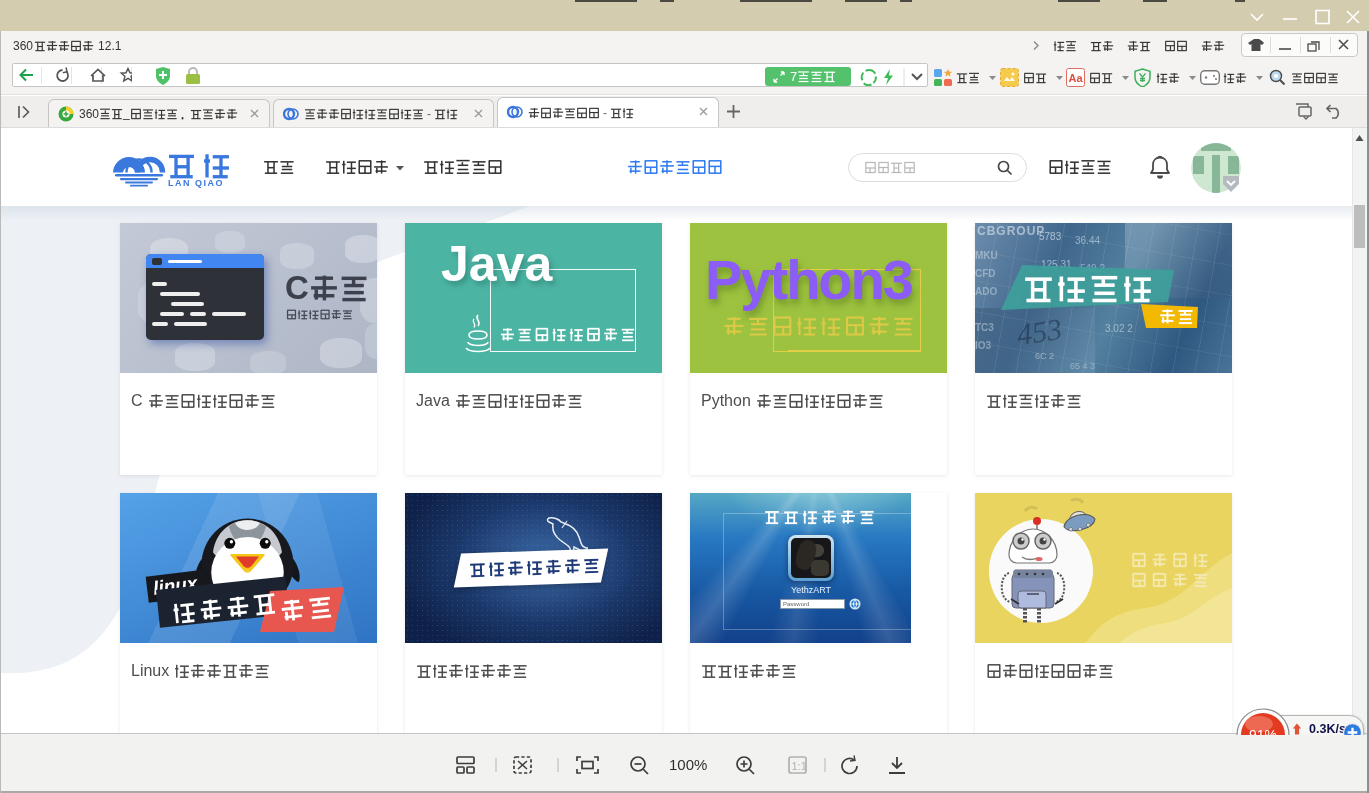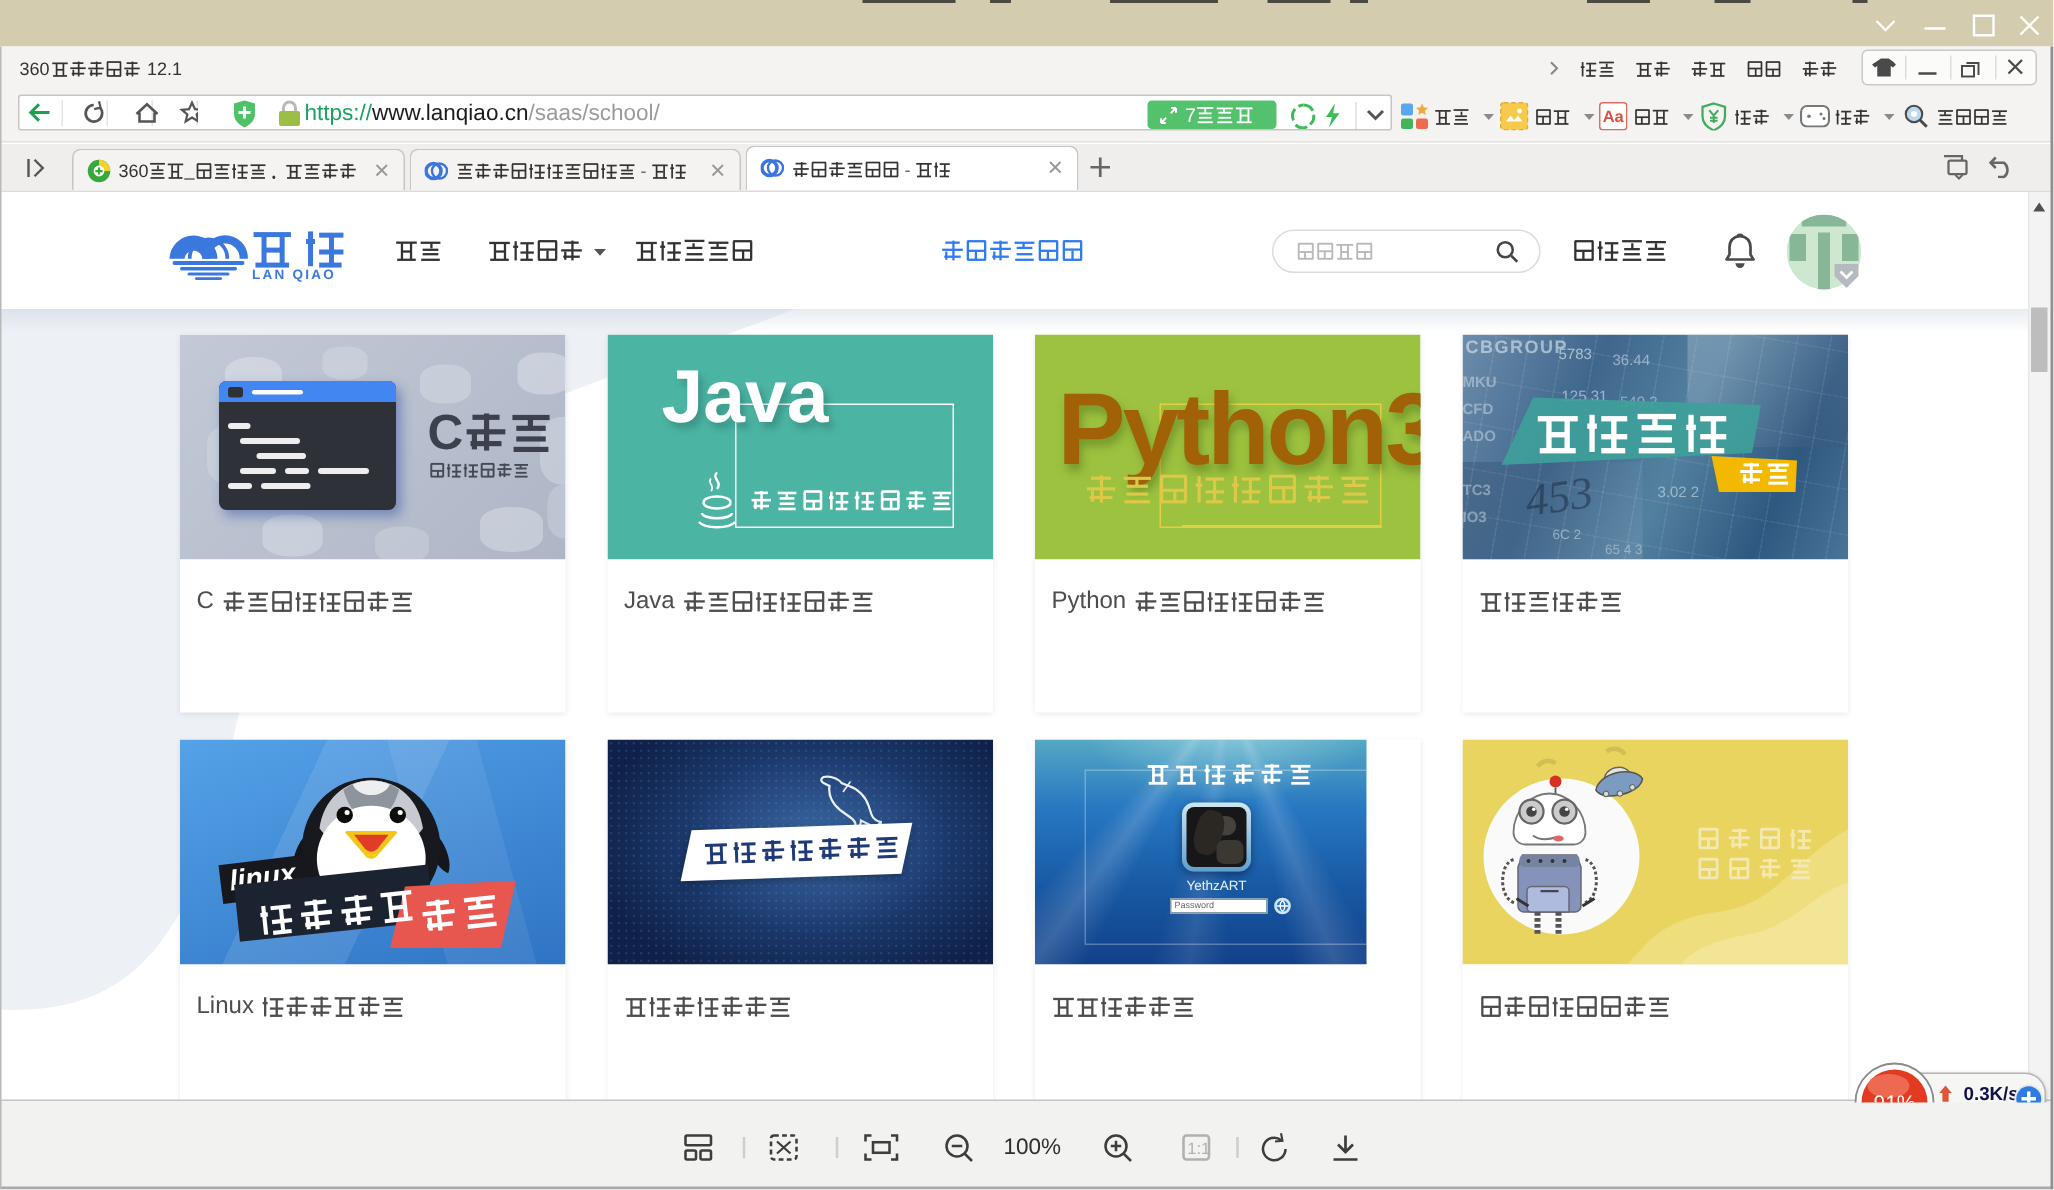--- a/index.html
+++ b/index.html
@@ -177,21 +177,20 @@
         <path d="M79 13l7-6.5 7 6.5M81 12v6h10v-6"></path>
       </g>
 <path d="M116 5.5l2 4.3 4.7.4-3.6 3.1 1.1 4.6-4.2-2.5-4.2 2.5 1.1-4.6-3.6-3.1 4.7-.4z" fill="none" stroke="#555" stroke-width="1.5"></path>
 </svg>
 <svg class="abs" style="left:155px;top:6px" width="46" height="20" viewBox="0 0 46 20">
 <path d="M8 1l7 2v7c0 4-3 7-7 9-4-2-7-5-7-9V3z" fill="#4fc168"></path>
       <path d="M8 5v8M4 9h8" stroke="#fff" stroke-width="2"></path>
 <rect x="31" y="8" width="14" height="10" rx="1.5" fill="#9bbf45"></rect>
       <path d="M34 8V6a4 4 0 0 1 8 0v2" fill="none" stroke="#b9b9b9" stroke-width="2"></path>
 </svg>
-<div class="abs row" style="left:203px;top:3px;height:24px;font-size:15px;color:#19a260">https<span style="color:#19a260">://</span><span style="color:#1c1c1c">www.lanqiao.cn</span><span style="color:#9b9b9b">/saas/school/</span></div>
 <div class="abs row" style="left:765px;top:7px;width:86px;height:19px;background:#54c16c;border-radius:3px;color:#fff;font-size:13px">
 <svg style="margin:0 5px 0 8px" width="12" height="12" viewBox="0 0 12 12" stroke="#fff" stroke-width="1.3" fill="none">
         <path d="M7.5 4.5L11 1M11 1H7.8M11 1v3.2M4.5 7.5L1 11M1 11h3.2M1 11V7.8"></path>
       </svg>
 7<svg style="vertical-align:middle;" width="39.0" height="13.0" viewBox="0 0 39.0 13.0">
         <g fill="#fff">
           <rect x="1.13" y="1.35" width="10.73" height="1.24"></rect>
           <rect x="2.25" y="4.99" width="8.50" height="1.24"></rect>
           <rect x="2.25" y="7.89" width="8.50" height="1.24"></rect>
           <rect x="1.47" y="10.91" width="10.06" height="1.24"></rect>
@@ -1107,21 +1106,21 @@
             <rect x="113.81" y="13.43" width="12.38" height="1.52"></rect>
             <rect x="118.62" y="3.18" width="1.52" height="3.44"></rect>
           </g>
         </svg>
       </div>
     </div>
 <div class="abs" style="left:690px;top:95px;width:257px;height:252px;background:#fff;box-shadow:0 1px 4px rgba(0,0,0,.09)">
       <div class="abs" style="left:0;top:0;width:257px;height:150px;overflow:hidden">
         <div class="abs" style="left:0;top:0;width:257px;height:150px;background:#9cc23f"></div>
         <div class="abs" style="left:83px;top:46px;width:148px;height:83px;border:1.5px solid #e3cf45"></div>
-        <div class="abs" style="left:15px;top:24px;font-size:68px;font-weight:bold;color:#a16207;letter-spacing:-2px;text-shadow:2px 5px 6px rgba(90,120,30,.55)">Python3</div>
+        <div class="abs" style="left:15px;top:24px;font-size:56px;font-weight:bold;color:#8b5cf6;letter-spacing:-2px;text-shadow:2px 5px 6px rgba(90,120,30,.55)">Python3</div>
         <div class="abs" style="left:33px;top:92px"><svg style="vertical-align:middle;" width="193.6" height="22.0" viewBox="0 0 193.6 22.0">
             <g fill="#dcc947">
               <rect x="1.54" y="9.86" width="18.92" height="2.09"></rect>
               <rect x="10.24" y="1.92" width="2.09" height="18.16"></rect>
               <rect x="4.38" y="2.77" width="13.24" height="2.09"></rect>
               <rect x="3.43" y="15.63" width="15.14" height="2.09"></rect>
               <rect x="4.28" y="11.95" width="2.09" height="7.57"></rect>
               <rect x="26.12" y="2.86" width="18.16" height="2.09"></rect>
               <rect x="28.01" y="8.16" width="14.38" height="2.09"></rect>
               <rect x="28.01" y="13.36" width="14.38" height="2.09"></rect>

